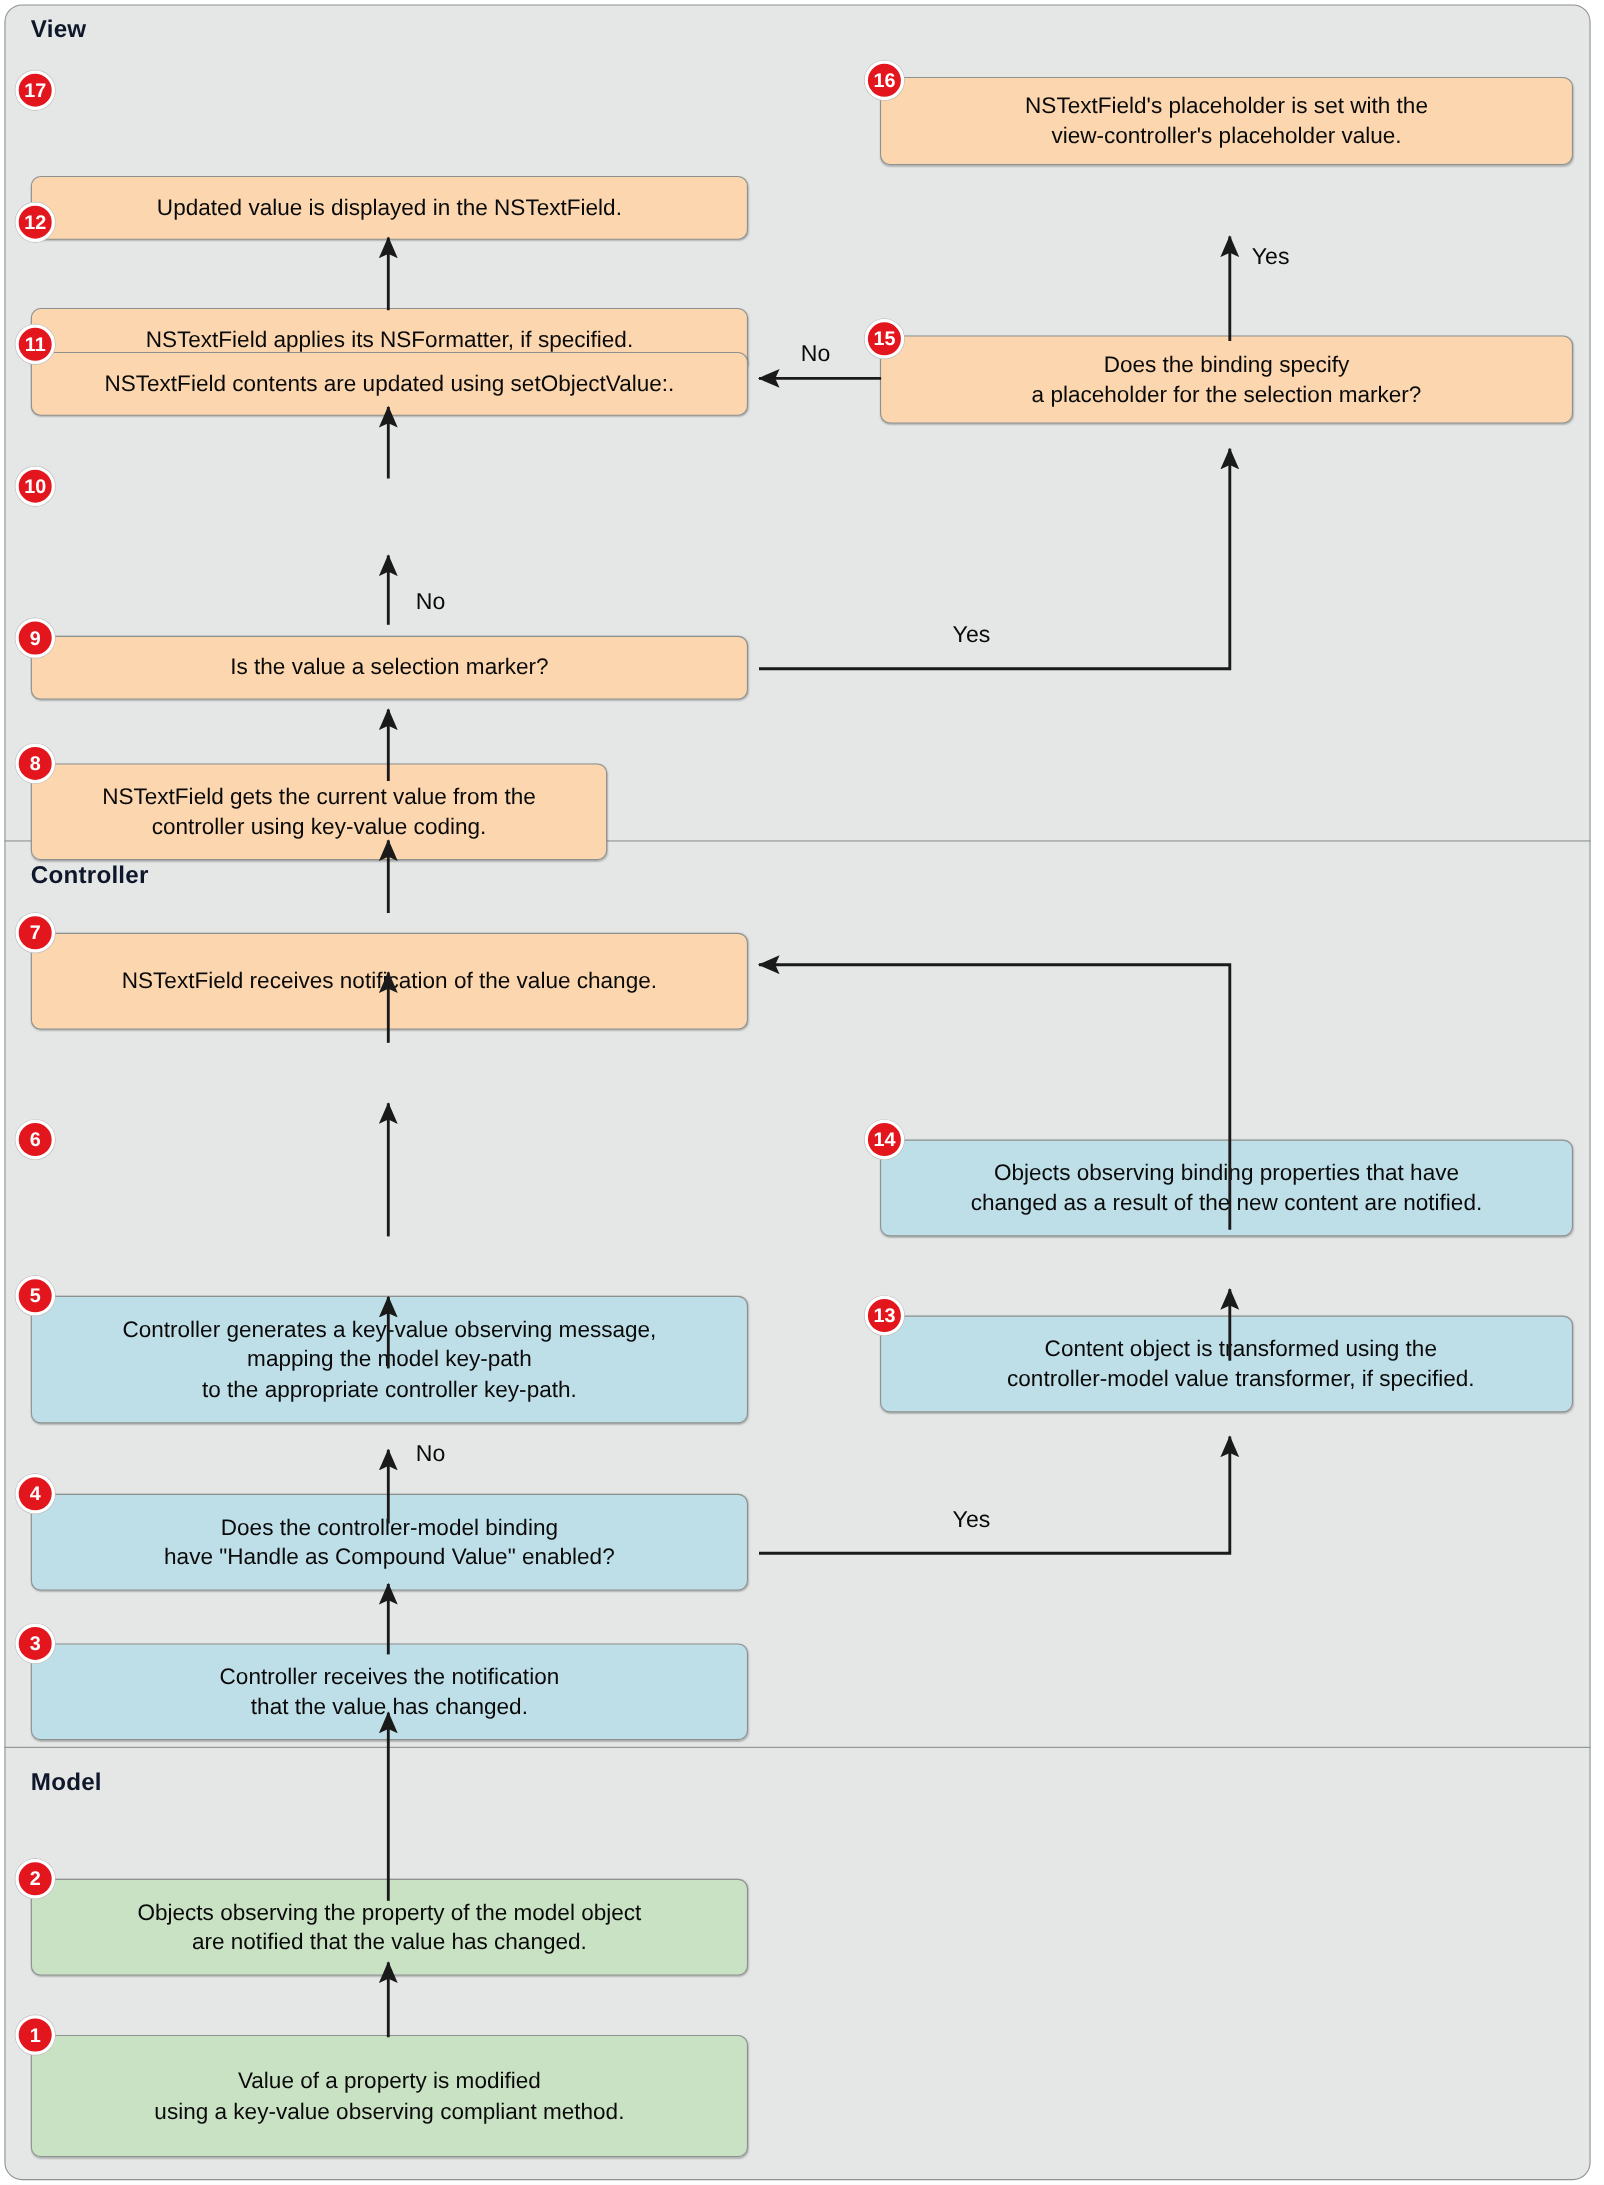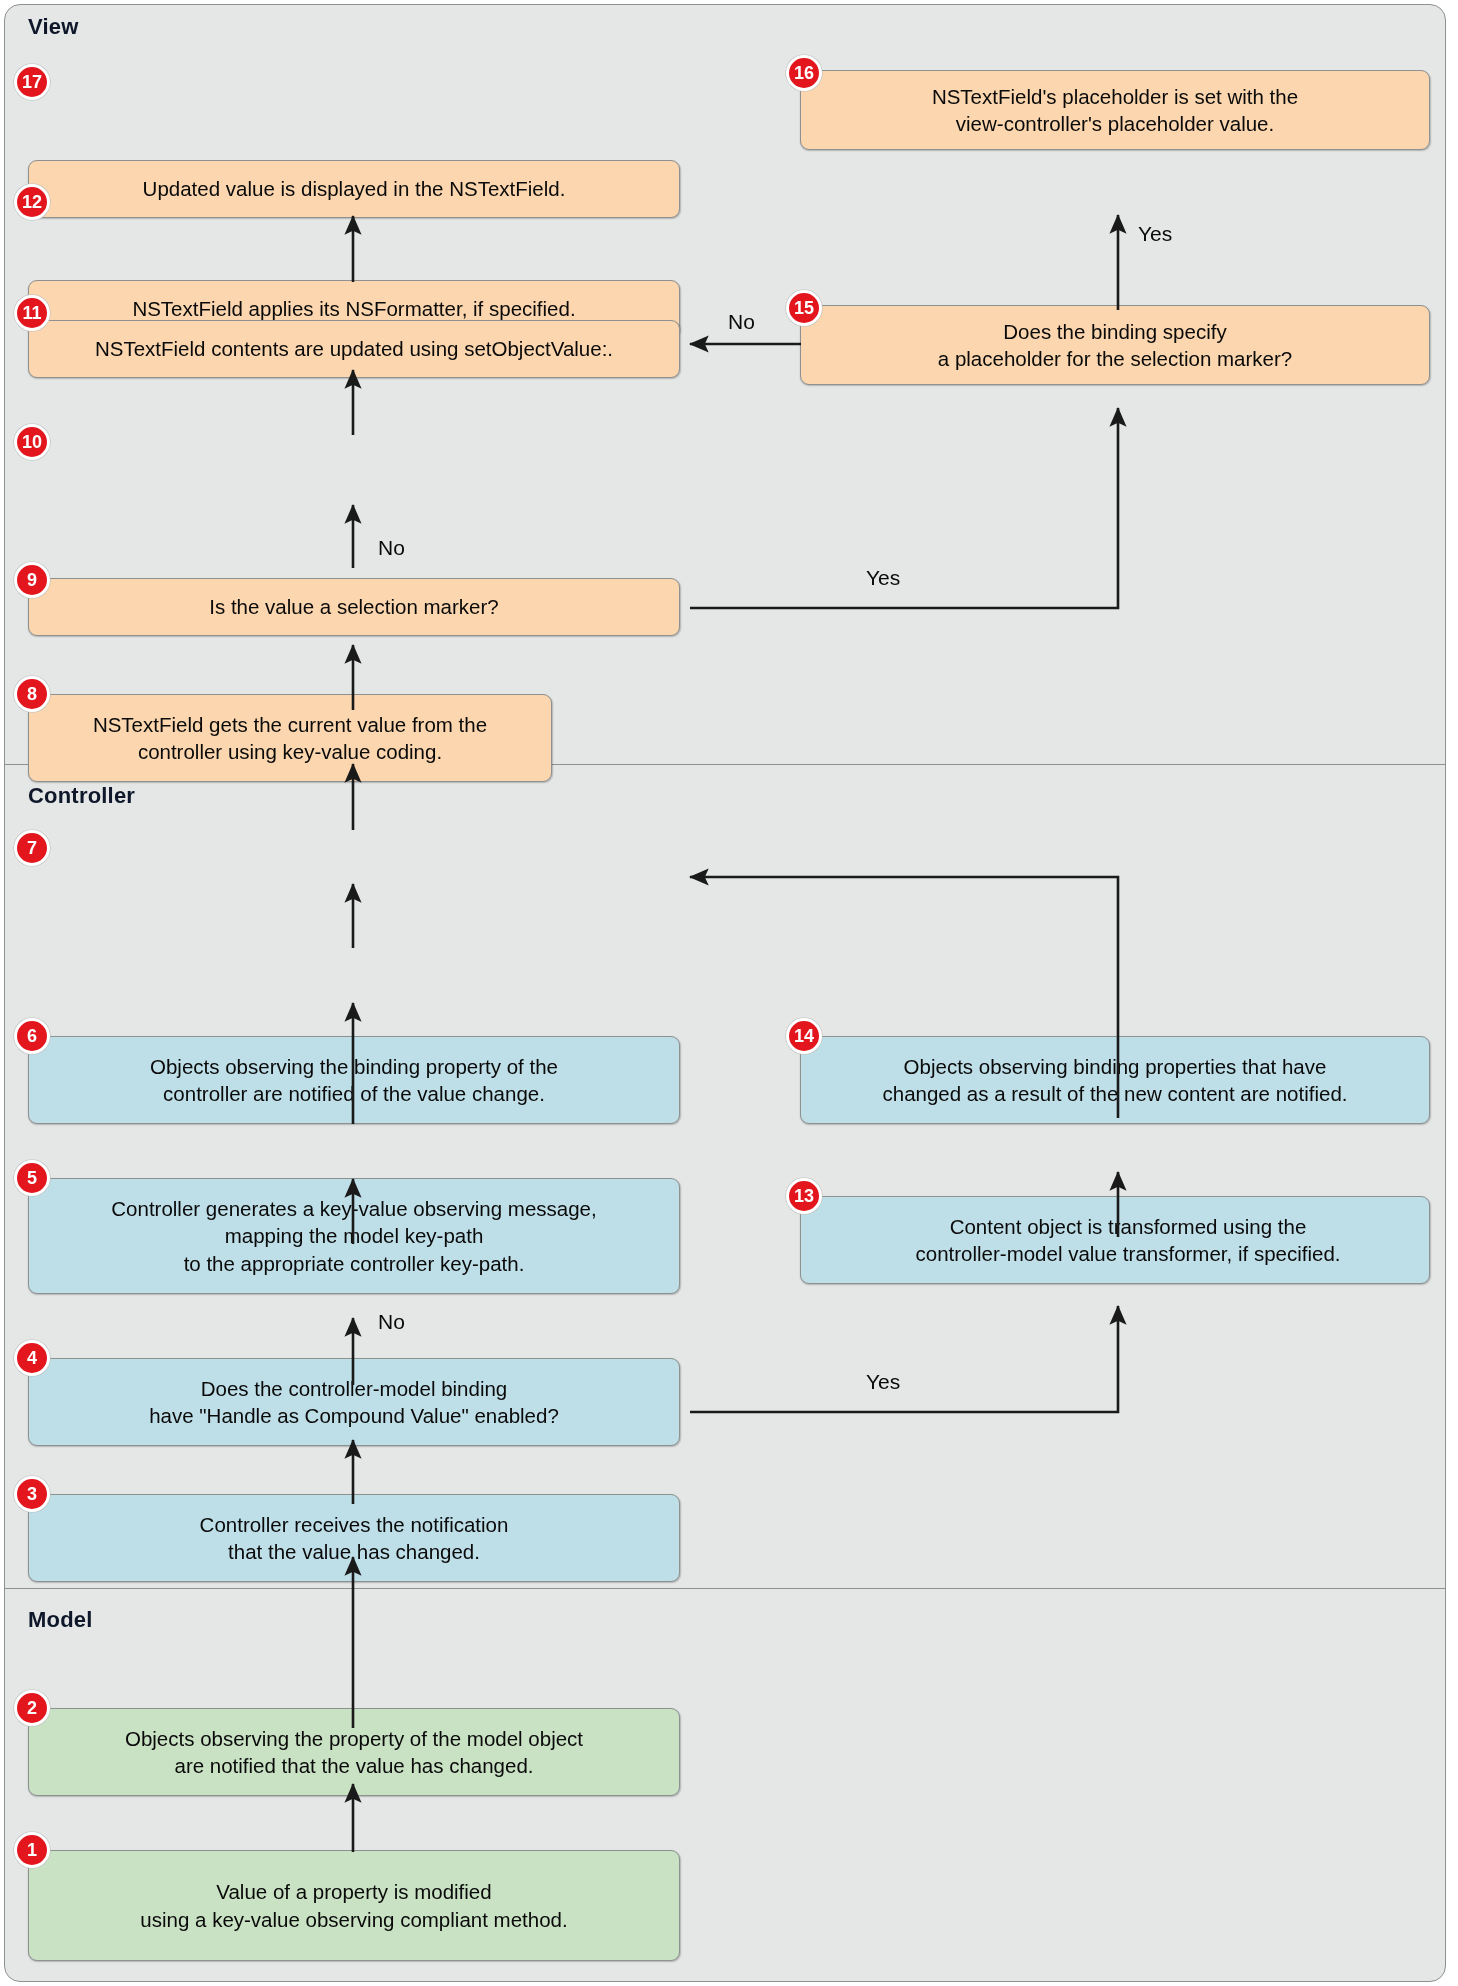--- a/index.html
+++ b/index.html
@@ -194,26 +194,25 @@
     <span class="node-text">Is the value a selection marker?</span>
   </div>
   <div class="badge" style="left:14px; top:562px;">9</div>
 
   <div class="node view" style="left:28px; top:694px; width:524px; height:88px;">
     <span class="node-text">NSTextField gets the current value from the
 controller using key-value coding.</span>
   </div>
   <div class="badge" style="left:14px; top:676px;">8</div>
 
+  <div class="node view" style="left:28px; top:848px; width:652px; height:88px;">
+    <span class="node-text">NSTextField receives notification of the value change.</span>
+  </div>
   <div class="badge" style="left:14px; top:830px;">7</div>
 
-  <div class="node ctrl" style="left:28px; top:1036px; width:652px; height:88px;">
-    <span class="node-text">Objects observing the binding property of the
-controller are notified of the value change.</span>
-  </div>
   <div class="badge" style="left:14px; top:1018px;">6</div>
 
   <div class="node ctrl" style="left:800px; top:1036px; width:630px; height:88px;">
     <span class="node-text">Objects observing binding properties that have
 changed as a result of the new content are notified.</span>
   </div>
   <div class="badge" style="left:786px; top:1018px;">14</div>
 
   <div class="node ctrl" style="left:28px; top:1178px; width:652px; height:116px;">
     <span class="node-text">Controller generates a key-value observing message,

